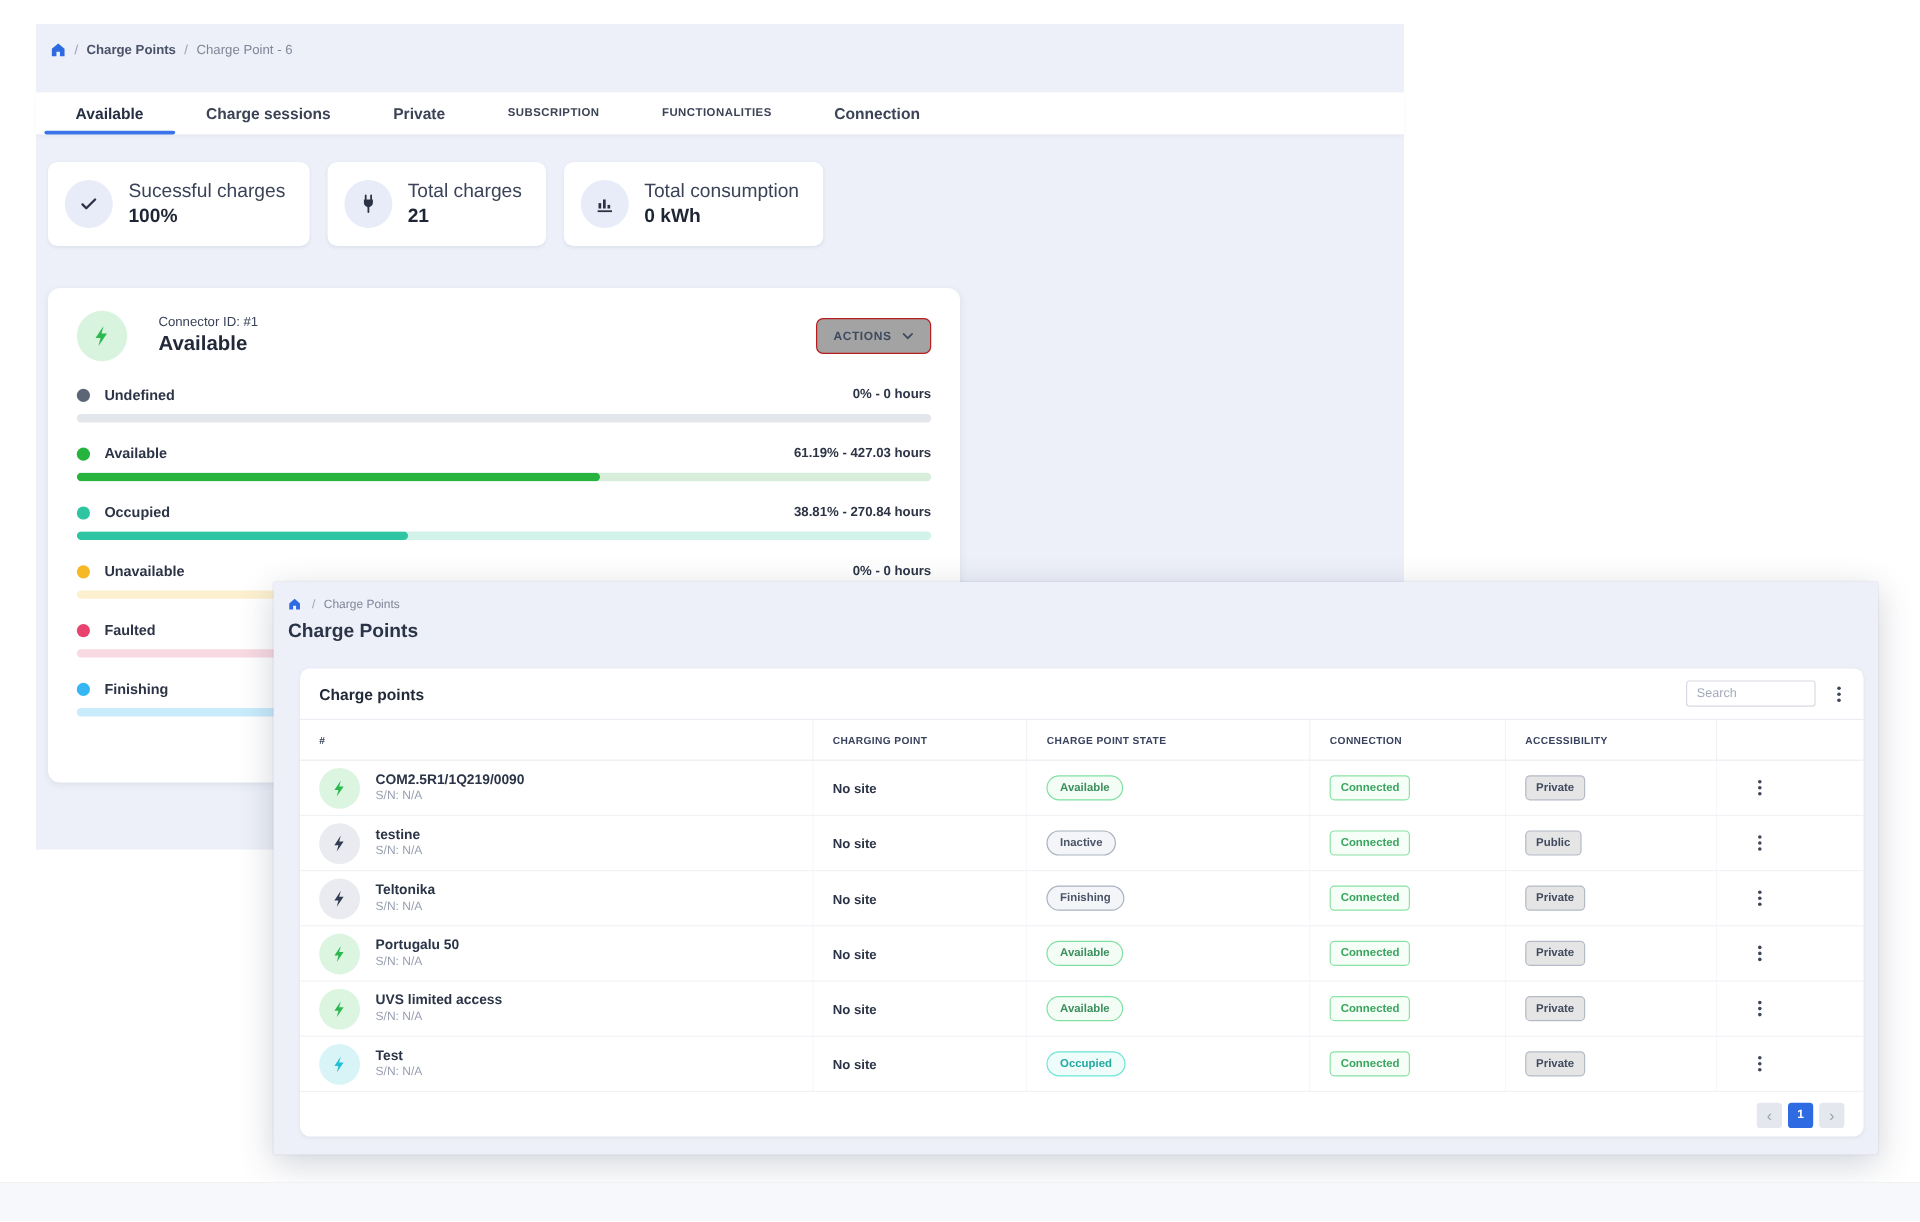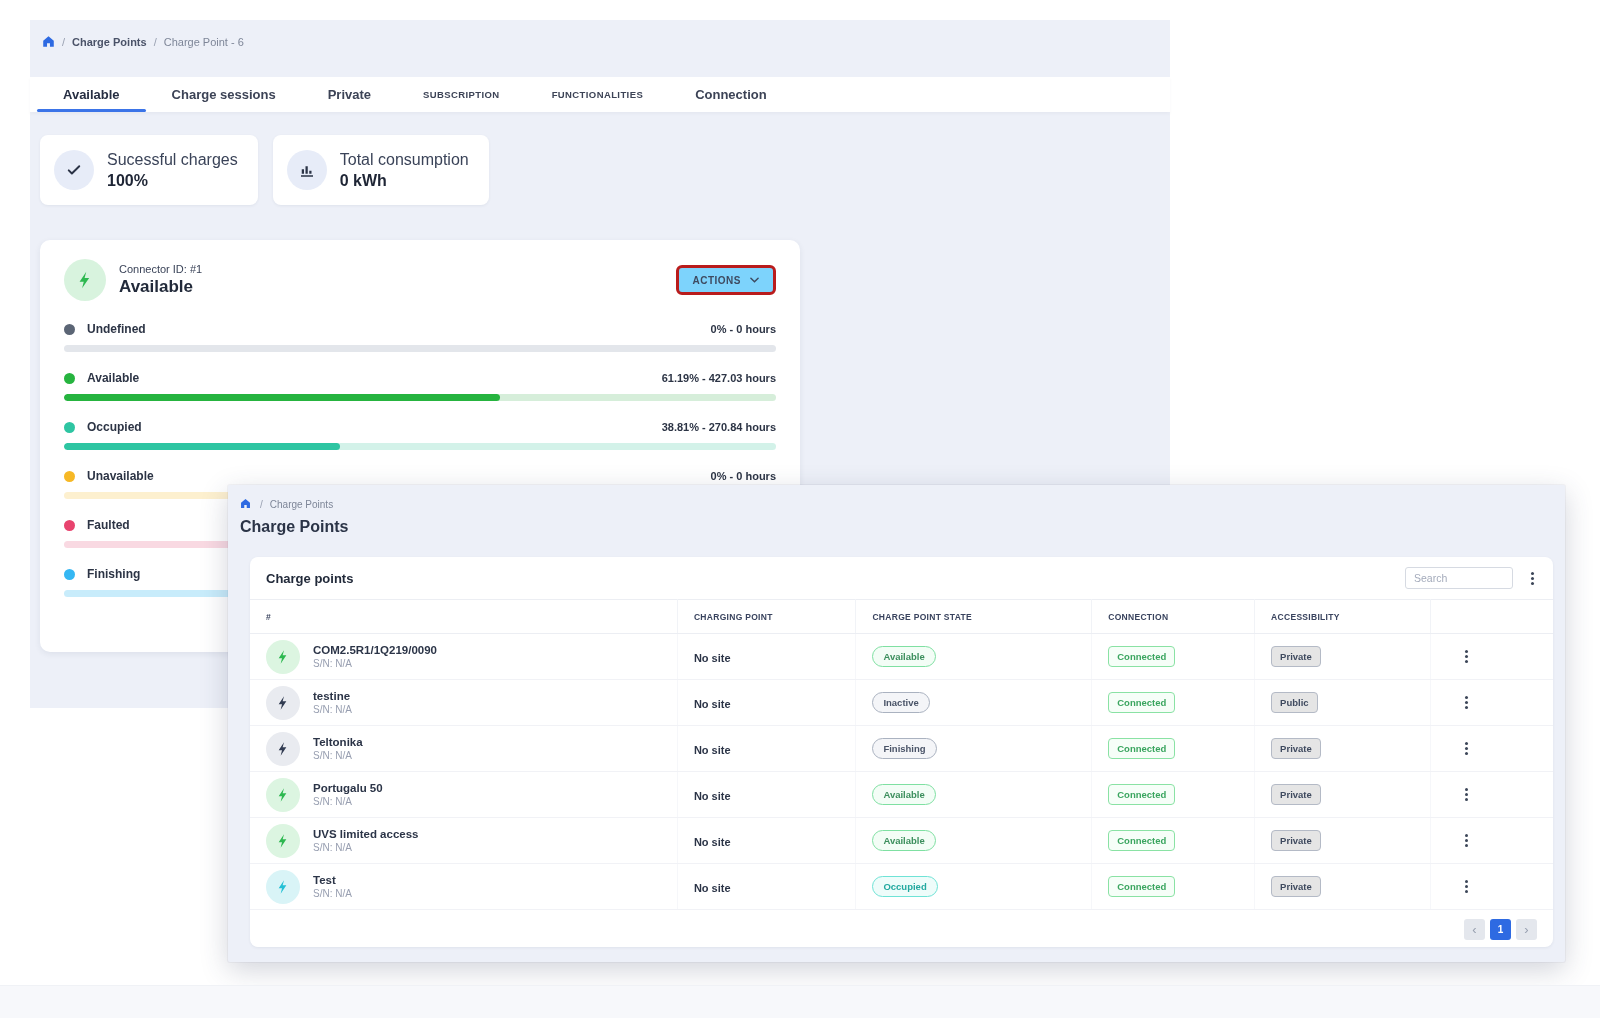--- a/index.html
+++ b/index.html
@@ -28,25 +28,25 @@
   .stat-card { background:#fff; border-radius:8px; height:70px; display:flex; align-items:center;
                padding:0 20px 0 14px; box-shadow:0 1px 3px rgba(40,50,80,.07); }
   .bubble { width:40px; height:40px; border-radius:50%; background:#e7ecf8; display:flex; align-items:center; justify-content:center; margin-right:13px; flex:none; }
   .stat-label { font-size:16px; color:#3a4358; margin-bottom:3px; }
   .stat-value { font-size:16px; font-weight:bold; color:#1e2535; }
 
   .conn-card { position:absolute; left:10px; top:220px; width:760px; height:412px; background:#fff;
                border-radius:10px; box-shadow:0 2px 6px rgba(40,50,80,.08); padding:19px 24px; }
   .conn-head { display:flex; align-items:center; }
   .bubble.green { background:#d8f3de; width:42px; height:42px; }
-  .conn-meta { }
+  .conn-meta { margin-left:13px; }
   .conn-id { font-size:11px; color:#3a4358; }
   .conn-state { font-size:17px; font-weight:bold; color:#222a3a; margin-top:2px; }
   .actions-btn { margin-left:auto; display:flex; align-items:center; gap:9px; height:30px; padding:0 14px;
-                 background:#7dd3fc; border:3px solid #b91c1c; border-radius:6px; font-size:10px; font-weight:bold;
+                 background:#a3a3a3; border:1px solid #b91c1c; border-radius:6px; font-size:10px; font-weight:bold;
                  letter-spacing:.5px; color:#3e4a60; cursor:pointer; }
   .status-list { margin-top:21px; }
   .status-row { margin-bottom:19px; }
   .status-top { display:flex; align-items:center; margin-bottom:9px; }
   .dot { width:11px; height:11px; border-radius:50%; margin-right:12px; flex:none; }
   .status-name { font-size:12px; font-weight:bold; color:#2c3445; }
   .status-val { margin-left:auto; font-size:11px; font-weight:bold; color:#2c3445; }
   .track { height:7px; border-radius:4px; position:relative; overflow:hidden; }
   .fill { position:absolute; left:0; top:0; height:100%; border-radius:4px; }
 
@@ -122,20 +122,33 @@
             <path d="M5 12.5l4.2 4.2L19 7" fill="none" stroke="#2b3346" stroke-width="2.6" stroke-linecap="round" stroke-linejoin="round"></path>
           </svg>
       </span>
       <span>
         <div class="stat-label">Sucessful charges</div>
         <div class="stat-value">100%</div>
       </span>
     </div>
     <div class="stat-card">
       <span class="bubble">
+        <svg viewBox="0 0 24 24" width="18" height="18" fill="none" stroke="#2b3346" stroke-width="2" stroke-linecap="round">
+          <path d="M9 2.5V7M15 2.5V7"></path>
+            <path d="M7 7h10v3.5a5 5 0 0 1-10 0z" fill="#2b3346" stroke="none"></path>
+            <path d="M12 15.5V21"></path>
+        </svg>
+      </span>
+      <span>
+        <div class="stat-label">Total charges</div>
+        <div class="stat-value">21</div>
+      </span>
+    </div>
+    <div class="stat-card">
+      <span class="bubble">
         <svg viewBox="0 0 24 24" width="18" height="18" fill="#2b3346">
           <rect x="5" y="11" width="3" height="6"></rect>
             <rect x="10" y="7" width="3" height="10"></rect>
             <rect x="15" y="13" width="3" height="4"></rect>
             <rect x="4" y="19" width="16" height="2"></rect>
         </svg>
       </span>
       <span>
         <div class="stat-label">Total consumption</div>
         <div class="stat-value">0 kWh</div>

